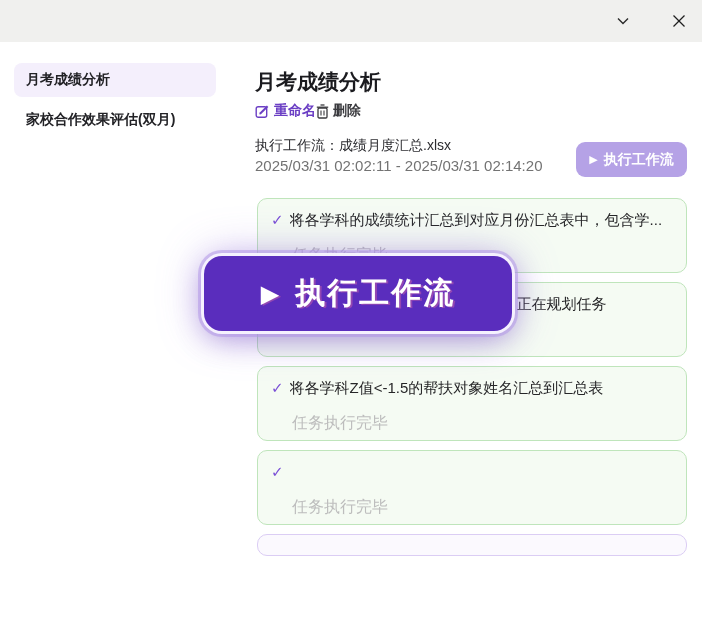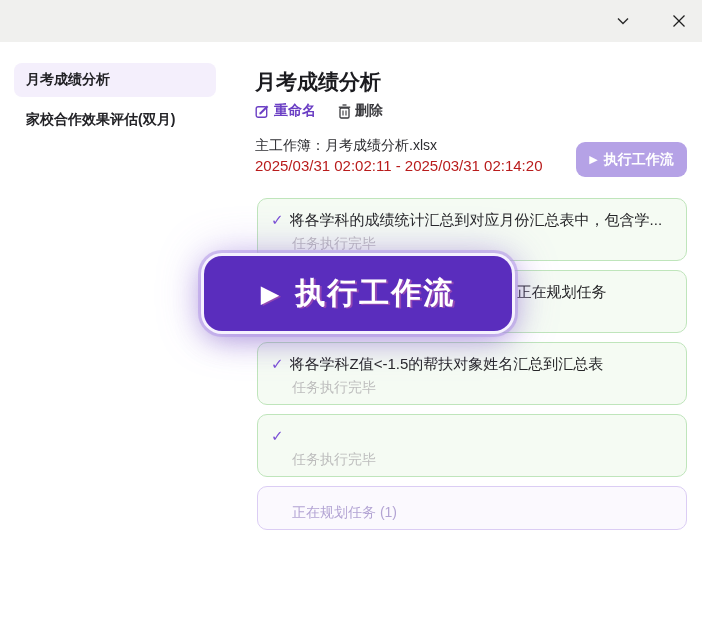--- a/index.html
+++ b/index.html
@@ -23,27 +23,27 @@
     box-sizing:border-box;height:34px;border-radius:8px;margin-bottom:6px;
     display:flex;align-items:center;padding:0 12px;
     font-size:14px;font-weight:700;color:#222226;cursor:pointer;white-space:nowrap;
   }
   .side-item.selected{background:#f4effc;}
   
   .main-title{
     position:absolute;left:255px;top:68px;
     font-size:21px;font-weight:700;color:#1b1b1f;
   }
-  .actions{position:absolute;left:255px;top:102px;display:flex;align-items:center;gap:22px;}
+  .actions{position:absolute;left:255px;top:102px;display:flex;align-items:center;}
   .action{display:flex;align-items:center;gap:4px;font-size:14px;font-weight:700;cursor:pointer;}
   .action.rename{color:#6b3fc4;}
   .action.delete{color:#3a3a3e;}
   .action svg{display:block;}
   .wb-line{position:absolute;left:255px;top:137px;font-size:14px;color:#2c2c30;}
-  .time-line{position:absolute;left:255px;top:157px;font-size:15px;color:#b91c1c;}
+  .time-line{position:absolute;left:255px;top:157px;font-size:15px;color:#737373;}
   
   .run-btn-small{
     position:absolute;left:576px;top:142px;width:111px;height:35px;
     background:#b5a2e6;border-radius:9px;border:none;cursor:pointer;
     display:flex;align-items:center;justify-content:center;gap:6px;
     color:#ffffff;font-size:14px;font-weight:700;
     font-family:inherit;
   }
   .run-btn-small .play{font-size:11px;line-height:1;}
   
@@ -59,21 +59,21 @@
   }
   .spinner-icon{
     flex:0 0 auto;width:13px;height:13px;margin-top:2px;border-radius:50%;
     border:2px solid #e6ddf6;border-top-color:#8a5fd8;
     transform:rotate(-40deg);
   }
   .task-text{
     font-size:15px;color:#262628;line-height:19px;white-space:nowrap;overflow:hidden;text-align:right;
   }
   .task-status{
-    margin-left:21px;margin-top:6px;font-size:14px;color:#bdbdbd;min-height:16px;line-height:16px;
+    margin-left:21px;margin-top:18px;font-size:16px;color:#bdbdbd;min-height:16px;line-height:16px;
   }
   .task-card.planning .task-status{color:#b3a4d4;}
   .task-card.covered .task-text{margin-left:227px;}
   
   .run-btn-big{
     position:absolute;left:204px;top:256px;width:308px;height:75px;
     background:#5a2dbd;border:none;border-radius:18px;cursor:pointer;
     display:flex;align-items:center;justify-content:center;gap:16px;
     color:#ffffff;font-family:inherit;
     box-shadow:
@@ -136,21 +136,21 @@
           <line x1="0.8" y1="3.2" x2="12.2" y2="3.2" stroke="#3a3a3e" stroke-width="1.3"></line>
           <line x1="4.5" y1="1" x2="8.5" y2="1" stroke="#3a3a3e" stroke-width="1.3"></line>
           <line x1="5" y1="6.5" x2="5" y2="11.5" stroke="#3a3a3e" stroke-width="1.1"></line>
           <line x1="8" y1="6.5" x2="8" y2="11.5" stroke="#3a3a3e" stroke-width="1.1"></line>
         </svg>
     </span>
     <span>删除</span>
   </div>
 </div>
 
-<div class="wb-line">主工作簿：月考成绩分析.xlsx</div>
+<div class="wb-line">执行工作流：成绩月度汇总.xlsx</div>
 <div class="time-line">2025/03/31 02:02:11 - 2025/03/31 02:14:20</div>
 
 <button class="run-btn-small">
   <span class="play">▶</span>
   <span>执行工作流</span>
 </button>
 
 <div class="tasks">
 
   <div class="task-card">
@@ -178,21 +178,20 @@
   </div>
 
   <div class="task-card">
     <div class="task-line">
       <span class="check-icon">✓</span>
     </div>
     <div class="task-status">任务执行完毕</div>
   </div>
 
   <div class="task-card planning">
-    <div class="task-status">正在规划任务 (1)</div>
   </div>
 
 </div>
 
 <button class="run-btn-big">
   <span class="play">▶</span>
   <span class="lbl">执行工作流</span>
 </button>
 
 </body></html>

